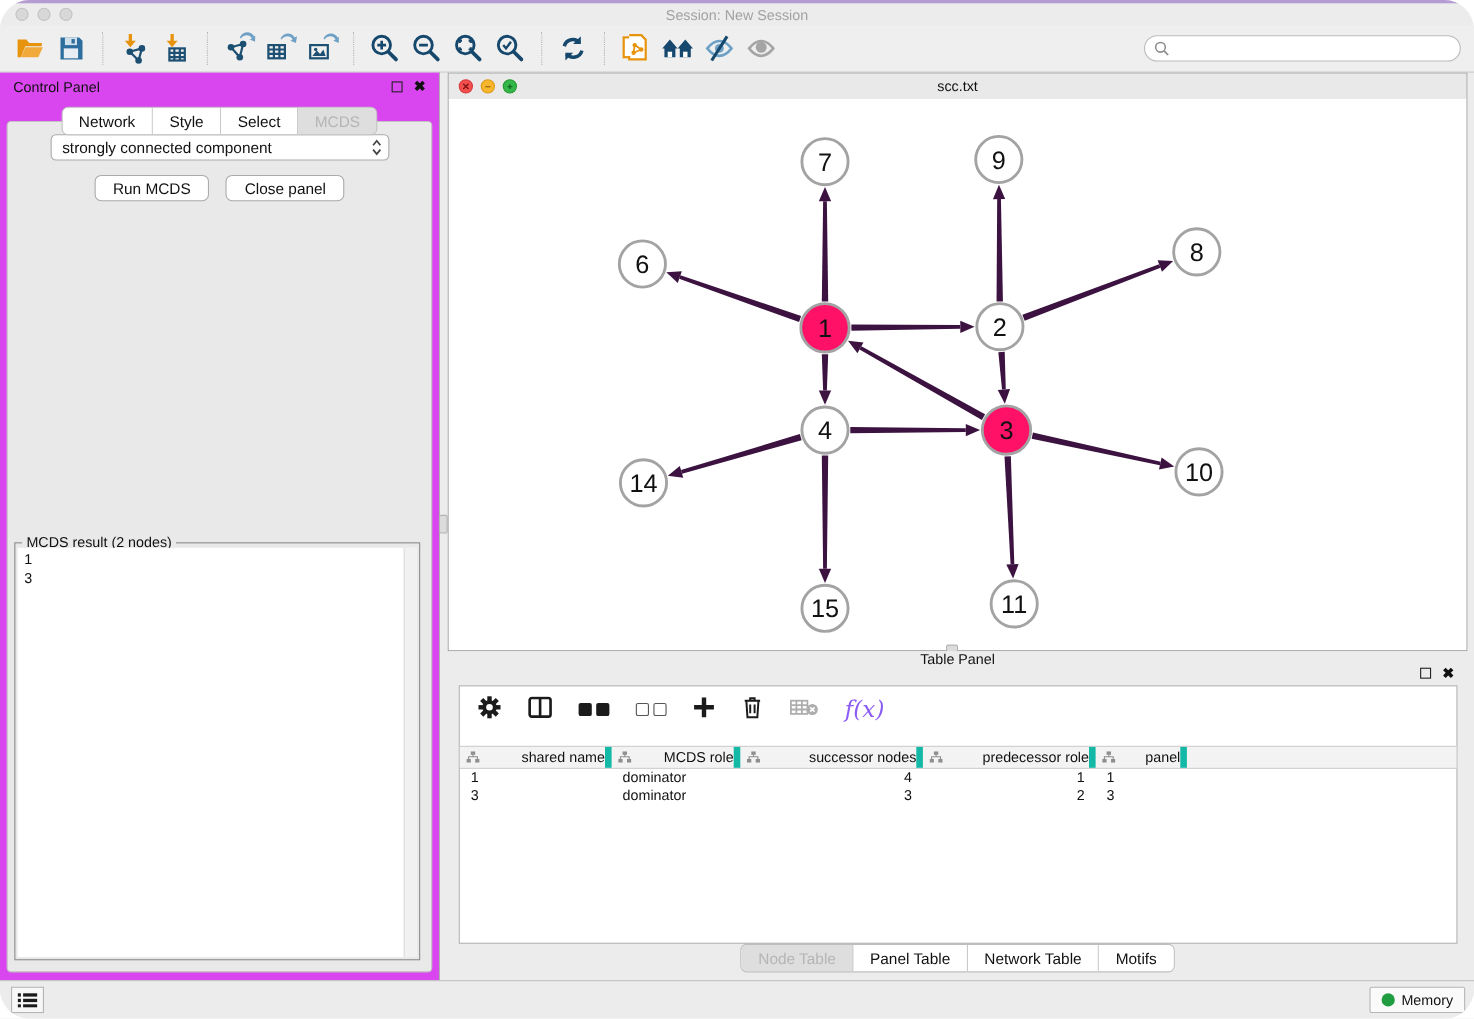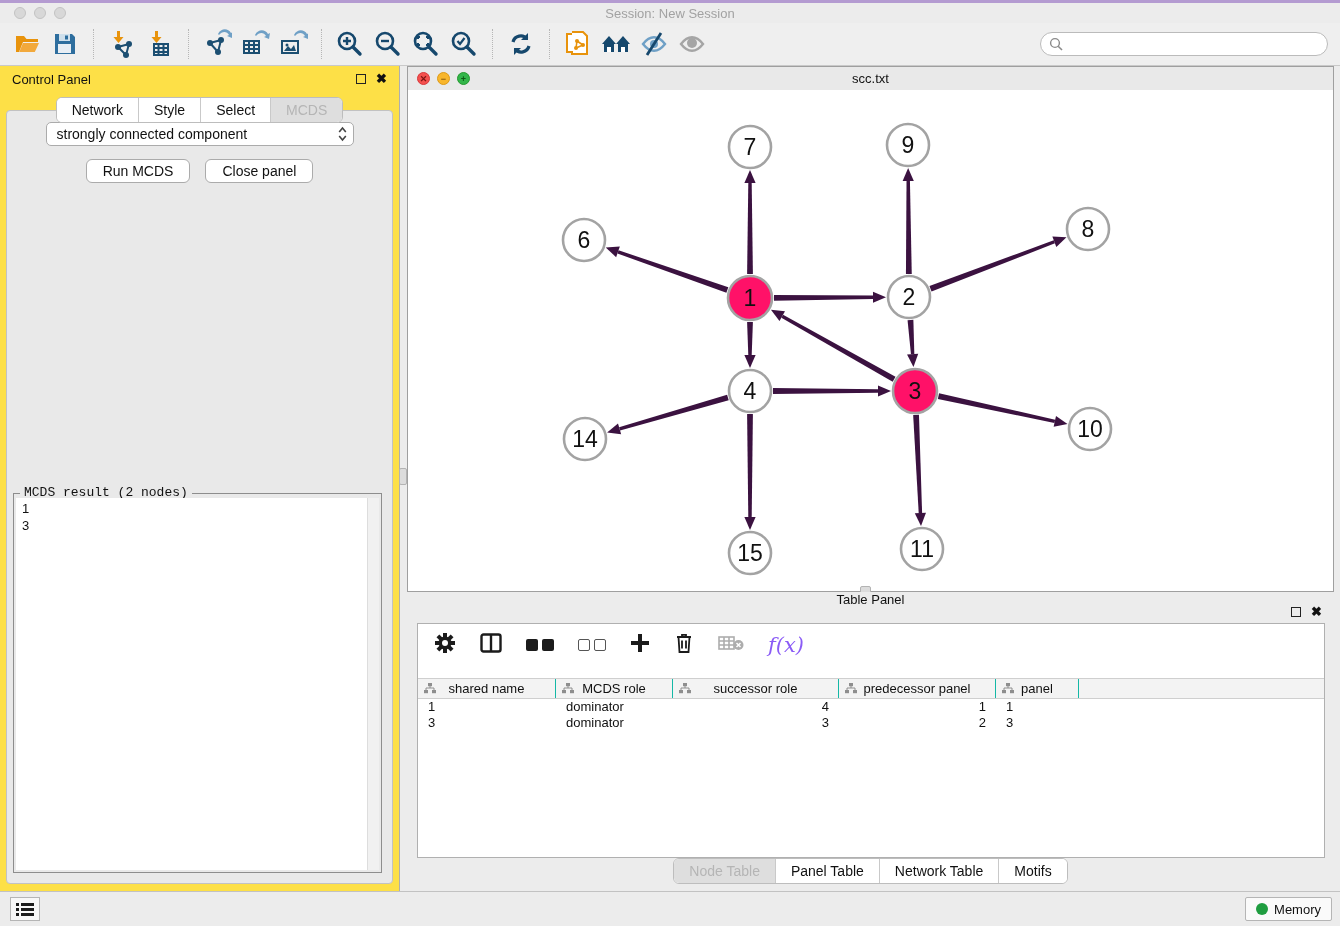--- a/index.html
+++ b/index.html
@@ -1,51 +1,51 @@
 <!DOCTYPE html>
 <html><head>
 <meta charset="utf-8">
 <style>
   html,body{margin:0;padding:0;}
   #app{position:relative;width:1340px;height:926px;background:#ececec;overflow:hidden;
-       font-family:"Liberation Sans",sans-serif;color:#111;}
+       font-family:"Liberation Sans",sans-serif;color:#111;border-radius:27px;}
   
   .purple-strip{position:absolute;top:0;left:0;right:0;height:3px;background:#b49bd1;}
   .titlebar{position:absolute;top:3px;left:0;right:0;height:20px;}
   .tl-gray{position:absolute;top:4px;width:12px;height:12px;border-radius:50%;
            background:#d8d8d8;border:1px solid #c3c3c3;box-sizing:border-box;}
   .win-title{position:absolute;left:0;right:0;top:3px;text-align:center;font-size:13px;color:#a2a2a2;}
   
   .toolbar{position:absolute;top:23px;left:0;right:0;height:43px;background:#efefef;
            border-bottom:1px solid #c9c9c9;display:flex;align-items:center;padding-left:8px;box-sizing:border-box;}
   .tbi{width:38px;height:34px;display:flex;align-items:center;justify-content:center;}
   .sep{width:0;height:30px;border-left:1px dotted #b6b6b6;margin:0 9px;}
   .searchbox{margin-left:auto;margin-right:12px;width:288px;height:24px;background:#fff;
              border:1px solid #bbb;border-radius:12px;display:flex;align-items:center;padding-left:8px;box-sizing:border-box;}
   .searchbox input{border:0;outline:0;background:transparent;font-size:13px;width:240px;margin-left:6px;font-family:"Liberation Sans",sans-serif;}
   
-  .control-panel{position:absolute;top:66px;left:0;width:400px;bottom:34px;background:#fde047;border-right:1px solid #aeaeae;box-sizing:border-box;}
+  .control-panel{position:absolute;top:66px;left:0;width:400px;bottom:34px;background:#d946ef;border-right:1px solid #aeaeae;box-sizing:border-box;}
   .cp-header{height:26px;display:flex;align-items:center;padding:0 12px;font-size:13px;}
   .panel-btns{margin-left:auto;display:flex;align-items:center;gap:10px;}
   .float-btn{width:10px;height:10px;border:1.6px solid #222;box-sizing:border-box;}
   .close-btn{font-size:13px;font-weight:bold;color:#111;line-height:10px;}
   .cp-content{position:absolute;left:6px;right:6px;top:44px;bottom:8px;border:1px solid #c2c2c2;border-radius:4px;background:#e9e9e9;}
   .seg-tabs{position:absolute;top:31px;left:0;right:0;display:flex;justify-content:center;z-index:3;}
   .seg-group{display:flex;border:1px solid #bdbdbd;border-radius:6px;overflow:hidden;background:#fff;}
   .seg{padding:4px 15px;font-size:14px;background:#fff;border-right:1px solid #c9c9c9;}
   .seg:last-child{border-right:0;}
   .seg.active{background:#dedede;color:#b5b5b5;}
   .opt-label{margin-top:30px;text-align:center;font-size:14px;}
   .selectbox{margin:11px auto 0;width:308px;height:24px;background:#fff;border:1px solid #ababab;border-radius:5px;
              display:flex;align-items:center;padding:0 6px 0 10px;box-sizing:border-box;font-size:14px;}
   .selectbox .updown{margin-left:auto;}
   .btn-row{display:flex;justify-content:center;gap:15px;margin-top:13px;}
   .btn{background:#fff;border:1px solid #ababab;border-radius:6px;padding:3px 16px;font-size:14px;color:#111;}
   .result-group{position:absolute;left:6px;right:10px;top:382px;bottom:10px;border:1px solid #8d8d8d;background:#e9e9e9;}
-  .result-legend{position:absolute;top:-9px;left:6px;background:#e9e9e9;padding:0 4px;font-size:13px;font-family:Liberation Mono, monospace;}
+  .result-legend{position:absolute;top:-9px;left:6px;background:#e9e9e9;padding:0 4px;font-size:13px;}
   .result-area{position:absolute;left:2px;right:2px;top:4px;bottom:2px;background:#fff;font-size:13px;line-height:17px;
                padding:2px 6px;white-space:pre;box-sizing:border-box;}
   .result-scroll{position:absolute;top:4px;bottom:2px;right:2px;width:12px;background:#f1f1f1;border-left:1px solid #ddd;box-sizing:border-box;}
   
   .network-window{position:absolute;left:407px;top:66px;width:927px;height:526px;background:#fff;
                   border:1px solid #9f9f9f;box-sizing:border-box;}
   .nw-titlebar{position:relative;height:23px;background:#e9e9e9;border-bottom:1px solid #c2c2c2;
                display:flex;align-items:center;justify-content:center;font-size:13px;}
   .lights{position:absolute;left:9px;top:5px;display:flex;gap:7px;}
   .light{width:13px;height:13px;border-radius:50%;display:flex;align-items:center;justify-content:center;
@@ -59,22 +59,22 @@
   .hsplit-handle{position:absolute;left:860px;top:586px;width:11px;height:8px;background:#dcdcdc;
                  border:1px solid #b3b3b3;border-radius:2px;box-sizing:border-box;}
   
   .table-panel{position:absolute;left:407px;top:592px;width:927px;bottom:34px;background:#ececec;box-sizing:border-box;}
   .tp-header{height:28px;display:flex;align-items:center;padding:0 12px;font-size:13px;flex-direction:column;}
   .tp-box{position:absolute;left:10px;right:9px;top:31px;bottom:34px;background:#fff;border:1px solid #b0b0b0;}
   .tp-toolbar{height:42px;display:flex;align-items:center;padding-left:16px;gap:24px;}
   .tp-gray{color:#a9a9a9;}
   .fx{font-family:"DejaVu Serif",serif;font-style:italic;font-size:21px;color:#8b5cf6;}
   .thead{display:flex;border-top:1px solid #cfcfcf;border-bottom:1px solid #cfcfcf;background:#f3f3f3;height:19px;}
-  .th{position:relative;display:flex;align-items:center;justify-content:center;font-size:13px;
-      border-right:1px solid #14b8a6;box-sizing:border-box;}
+  .th{position:relative;display:flex;align-items:center;justify-content:flex-end;font-size:13px;
+      border-right:6px solid #14b8a6;box-sizing:border-box;}
   .th .tree{position:absolute;left:6px;top:4px;}
   .trow{display:flex;height:16px;font-size:13px;}
   .td{box-sizing:border-box;padding:0 10px;overflow:hidden;white-space:nowrap;}
   .tp-tabs{position:absolute;left:0;right:0;bottom:8px;display:flex;justify-content:center;}
   
   .status-bar{position:absolute;left:0;right:0;bottom:0;height:34px;background:#ececec;border-top:1px solid #c2c2c2;}
   .list-btn{position:absolute;left:10px;top:5px;width:30px;height:24px;background:#f7f7f7;border:1px solid #b5b5b5;
             display:flex;align-items:center;justify-content:center;box-sizing:border-box;}
   .memory-btn{position:absolute;right:8px;top:5px;height:24px;background:#fafafa;border:1px solid #b5b5b5;border-radius:2px;
               display:flex;align-items:center;gap:6px;padding:0 10px;font-size:13px;box-sizing:border-box;}
@@ -431,32 +431,32 @@
           </div>
           <div class="th" style="width: 166px;">
             <svg class="tree" width="12" height="11" viewBox="0 0 12 11">
               <g fill="#8e8e8e">
                 <rect x="4" y="0" width="4" height="3.2"></rect>
                 <rect x="0" y="7" width="4" height="3.2"></rect>
                 <rect x="8" y="7" width="4" height="3.2"></rect>
               </g>
               <path d="M6 3v2M2 7V5h8v2" stroke="#8e8e8e" fill="none"></path>
             </svg>
-            <span>successor role</span>
+            <span>successor nodes</span>
           </div>
           <div class="th" style="width: 157px;">
             <svg class="tree" width="12" height="11" viewBox="0 0 12 11">
               <g fill="#8e8e8e">
                 <rect x="4" y="0" width="4" height="3.2"></rect>
                 <rect x="0" y="7" width="4" height="3.2"></rect>
                 <rect x="8" y="7" width="4" height="3.2"></rect>
               </g>
               <path d="M6 3v2M2 7V5h8v2" stroke="#8e8e8e" fill="none"></path>
             </svg>
-            <span>predecessor panel</span>
+            <span>predecessor role</span>
           </div>
           <div class="th" style="width: 83px;">
             <svg class="tree" width="12" height="11" viewBox="0 0 12 11">
               <g fill="#8e8e8e">
                 <rect x="4" y="0" width="4" height="3.2"></rect>
                 <rect x="0" y="7" width="4" height="3.2"></rect>
                 <rect x="8" y="7" width="4" height="3.2"></rect>
               </g>
               <path d="M6 3v2M2 7V5h8v2" stroke="#8e8e8e" fill="none"></path>
             </svg>

